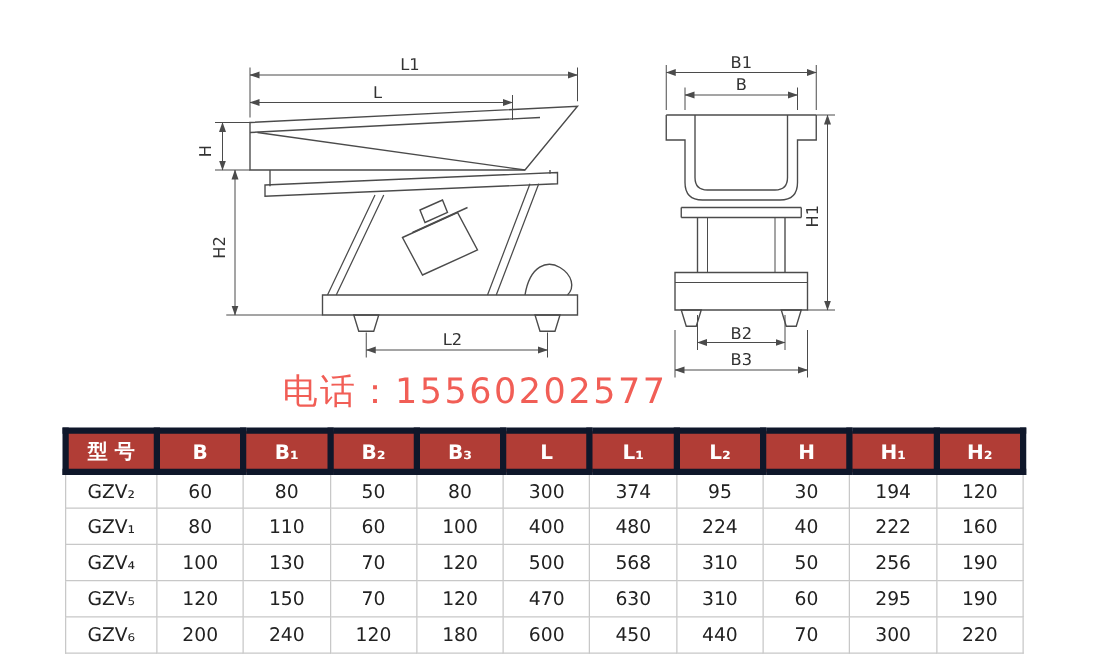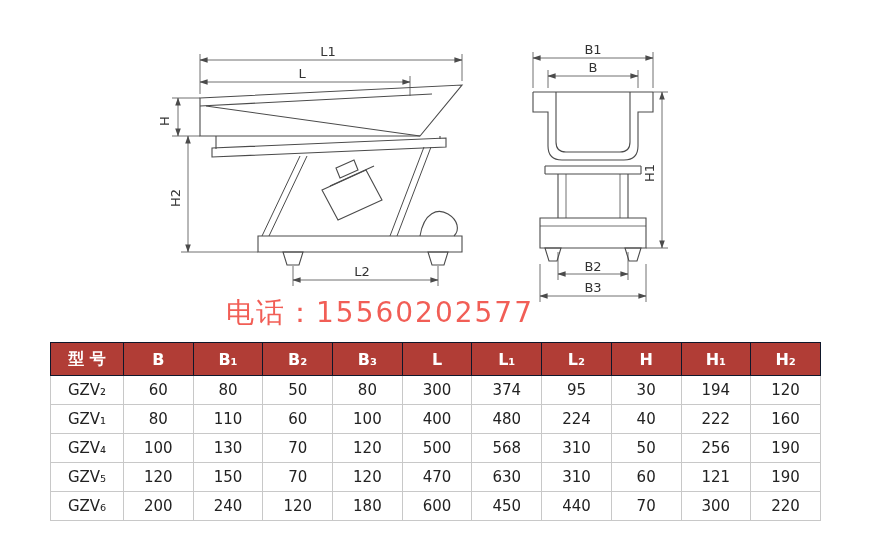--- a/index.html
+++ b/index.html
@@ -40,21 +40,21 @@
     table-layout:fixed;
     text-align:center;
     z-index:4;
   }
   table.spec-table th {
     background:var(--accent,#b13d36);
     color:#ffffff;
     font-size:16px;
     font-weight:bold;
     height:33px;
-    border:1px solid #0f172a;
+    border:5px solid #0f172a;
     padding:0;
   }
   table.spec-table td {
     font-size:15px;
     color:#222;
     height:29px;
     border:1px solid #c8c8c8;
     background:#fff;
     padding:0;
   }
@@ -262,21 +262,21 @@
         <tr>
           <td>GZV₅</td>
           <td>120</td>
           <td>150</td>
           <td>70</td>
           <td>120</td>
           <td>470</td>
           <td>630</td>
           <td>310</td>
           <td>60</td>
-          <td>121</td>
+          <td>295</td>
           <td>190</td>
         </tr>
         <tr>
           <td>GZV₆</td>
           <td>200</td>
           <td>240</td>
           <td>120</td>
           <td>180</td>
           <td>600</td>
           <td>450</td>

